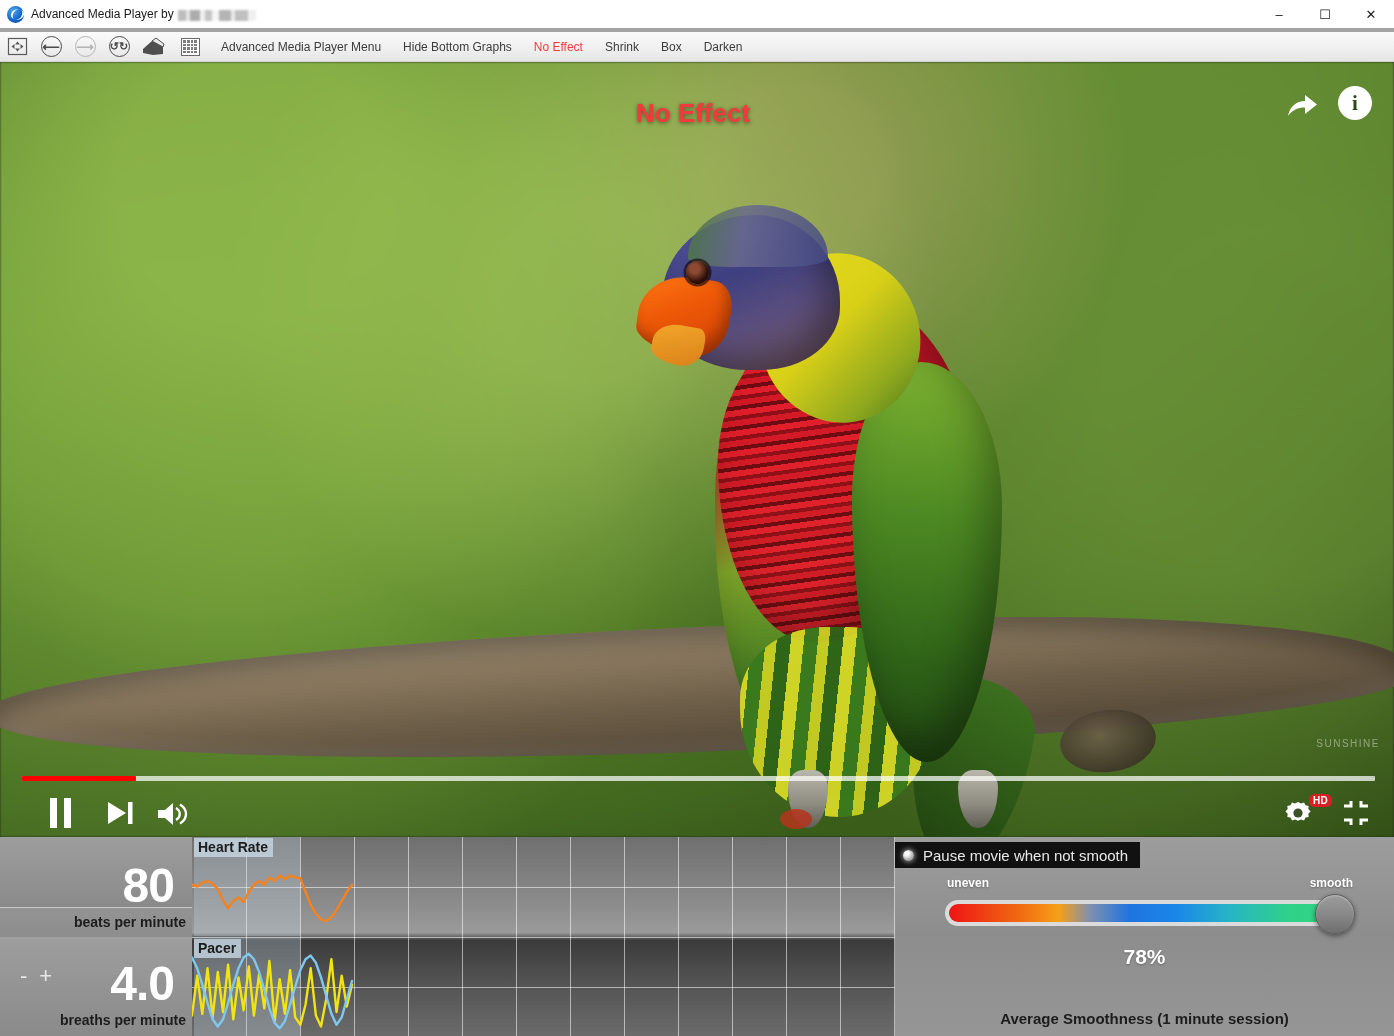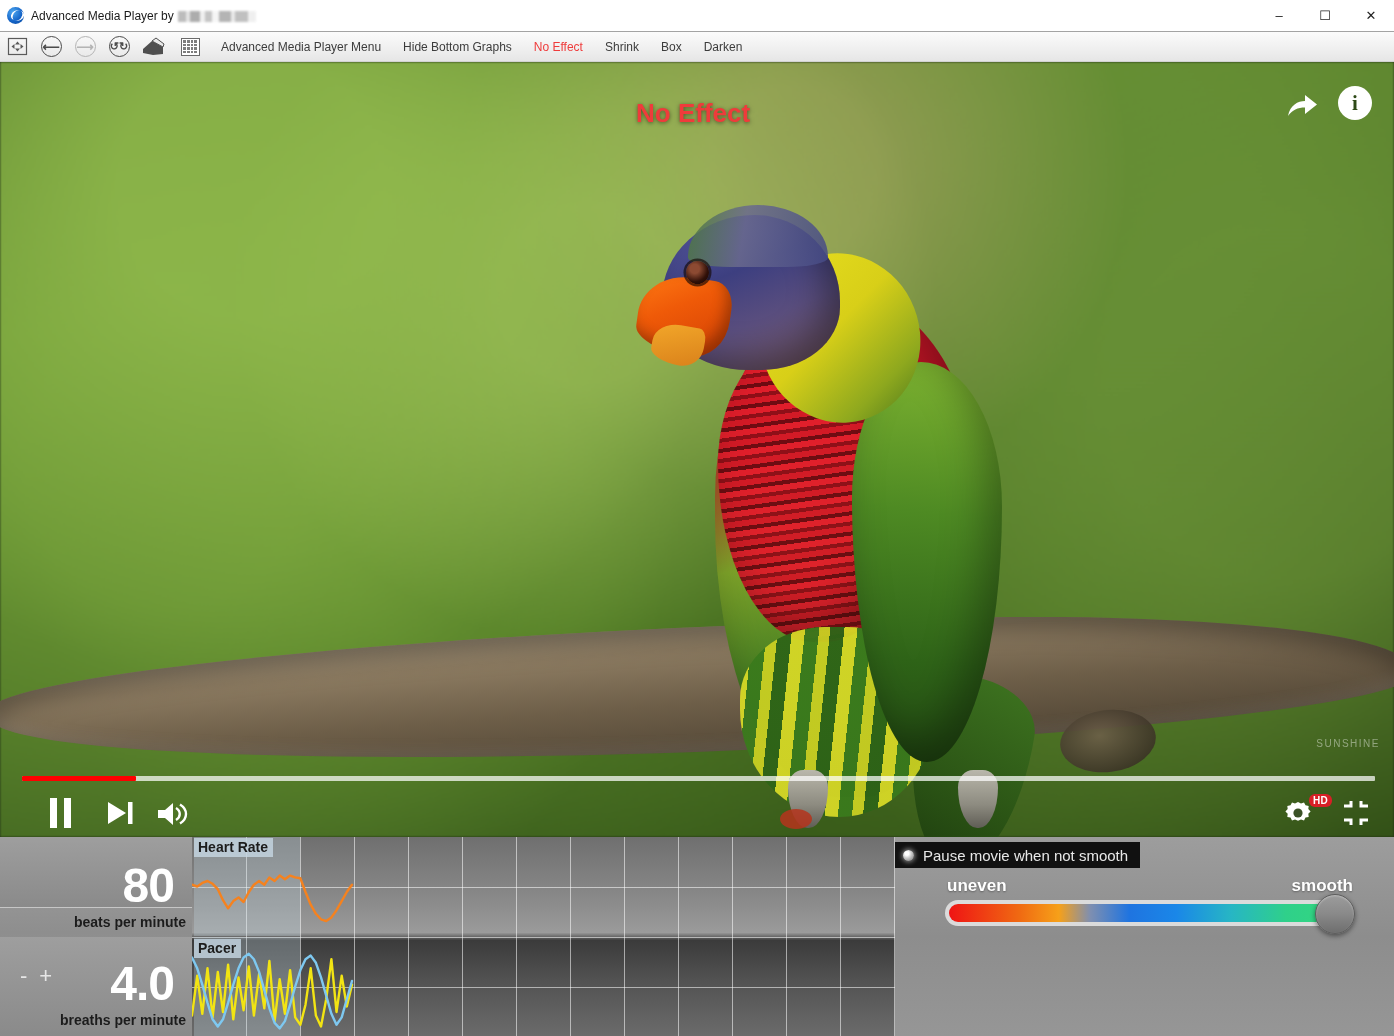--- a/index.html
+++ b/index.html
@@ -6,21 +6,21 @@
   html,body { width:1394px; height:1036px; overflow:hidden; }
   body {
     font-family:"Liberation Sans", sans-serif;
     background:#ffffff;
     -webkit-font-smoothing:antialiased;
   }
 
   
   #titlebar {
     position:absolute; left:0; top:0; width:1394px; height:32px;
-    background:#ffffff; border-bottom:1px solid #a3a3a3;
+    background:#ffffff; border-bottom:4px solid #a3a3a3;
     display:flex; align-items:center;
   }
   #app-logo {
     width:17px; height:17px; margin-left:7px; margin-right:7px;
     border-radius:50%;
     background:radial-gradient(circle at 35% 30%, #4ea8f0 0%, #1464c8 55%, #0d4a9c 100%);
     position:relative; flex:none;
   }
   #app-logo:after {
     content:""; position:absolute; left:4px; top:3px; width:9px; height:11px;
@@ -299,21 +299,21 @@
   }
   #toggle-led {
     width:11px; height:11px; border-radius:50%;
     background:radial-gradient(circle at 36% 32%, #ffffff 0 18%, #cfcfcf 42%, #6a6a6a 100%);
     box-shadow:0 0 5px 1px rgba(255,255,255,.55);
     margin-right:9px; flex:none;
   }
   #toggle-text { font-size:15px; color:#e8e8e8; white-space:nowrap; }
   #slider-wrap { position:absolute; left:50px; top:58px; width:400px; height:40px; }
   #lbl-uneven, #lbl-smooth {
-    position:absolute; top:-19px; font-size:17px; font-weight:bold; color:#ffffff;
+    position:absolute; top:-19px; font-size:12px; font-weight:bold; color:#ffffff;
     text-shadow:0 1px 2px rgba(0,0,0,.35);
   }
   #lbl-uneven { left:2px; }
   #lbl-smooth { right:-8px; }
   #slider-track {
     position:absolute; left:0; top:5px; width:400px; height:26px; border-radius:13px;
     background:rgba(235,235,235,.82); padding:4px; cursor:pointer;
   }
   #slider-grad {
     width:100%; height:100%; border-radius:9px;
@@ -530,14 +530,16 @@
       <span id="toggle-text">Pause movie when not smooth</span>
     </div>
     <div id="slider-wrap">
       <span id="lbl-uneven">uneven</span>
       <span id="lbl-smooth">smooth</span>
       <div id="slider-track">
         <div id="slider-grad"></div>
       </div>
       <div id="slider-knob" style="right: -10px;"></div>
     </div>
+    <div id="smooth-pct">78%</div>
+    <div id="smooth-caption">Average Smoothness (1 minute session)</div>
   </div>
 </div>
 
 </body></html>

